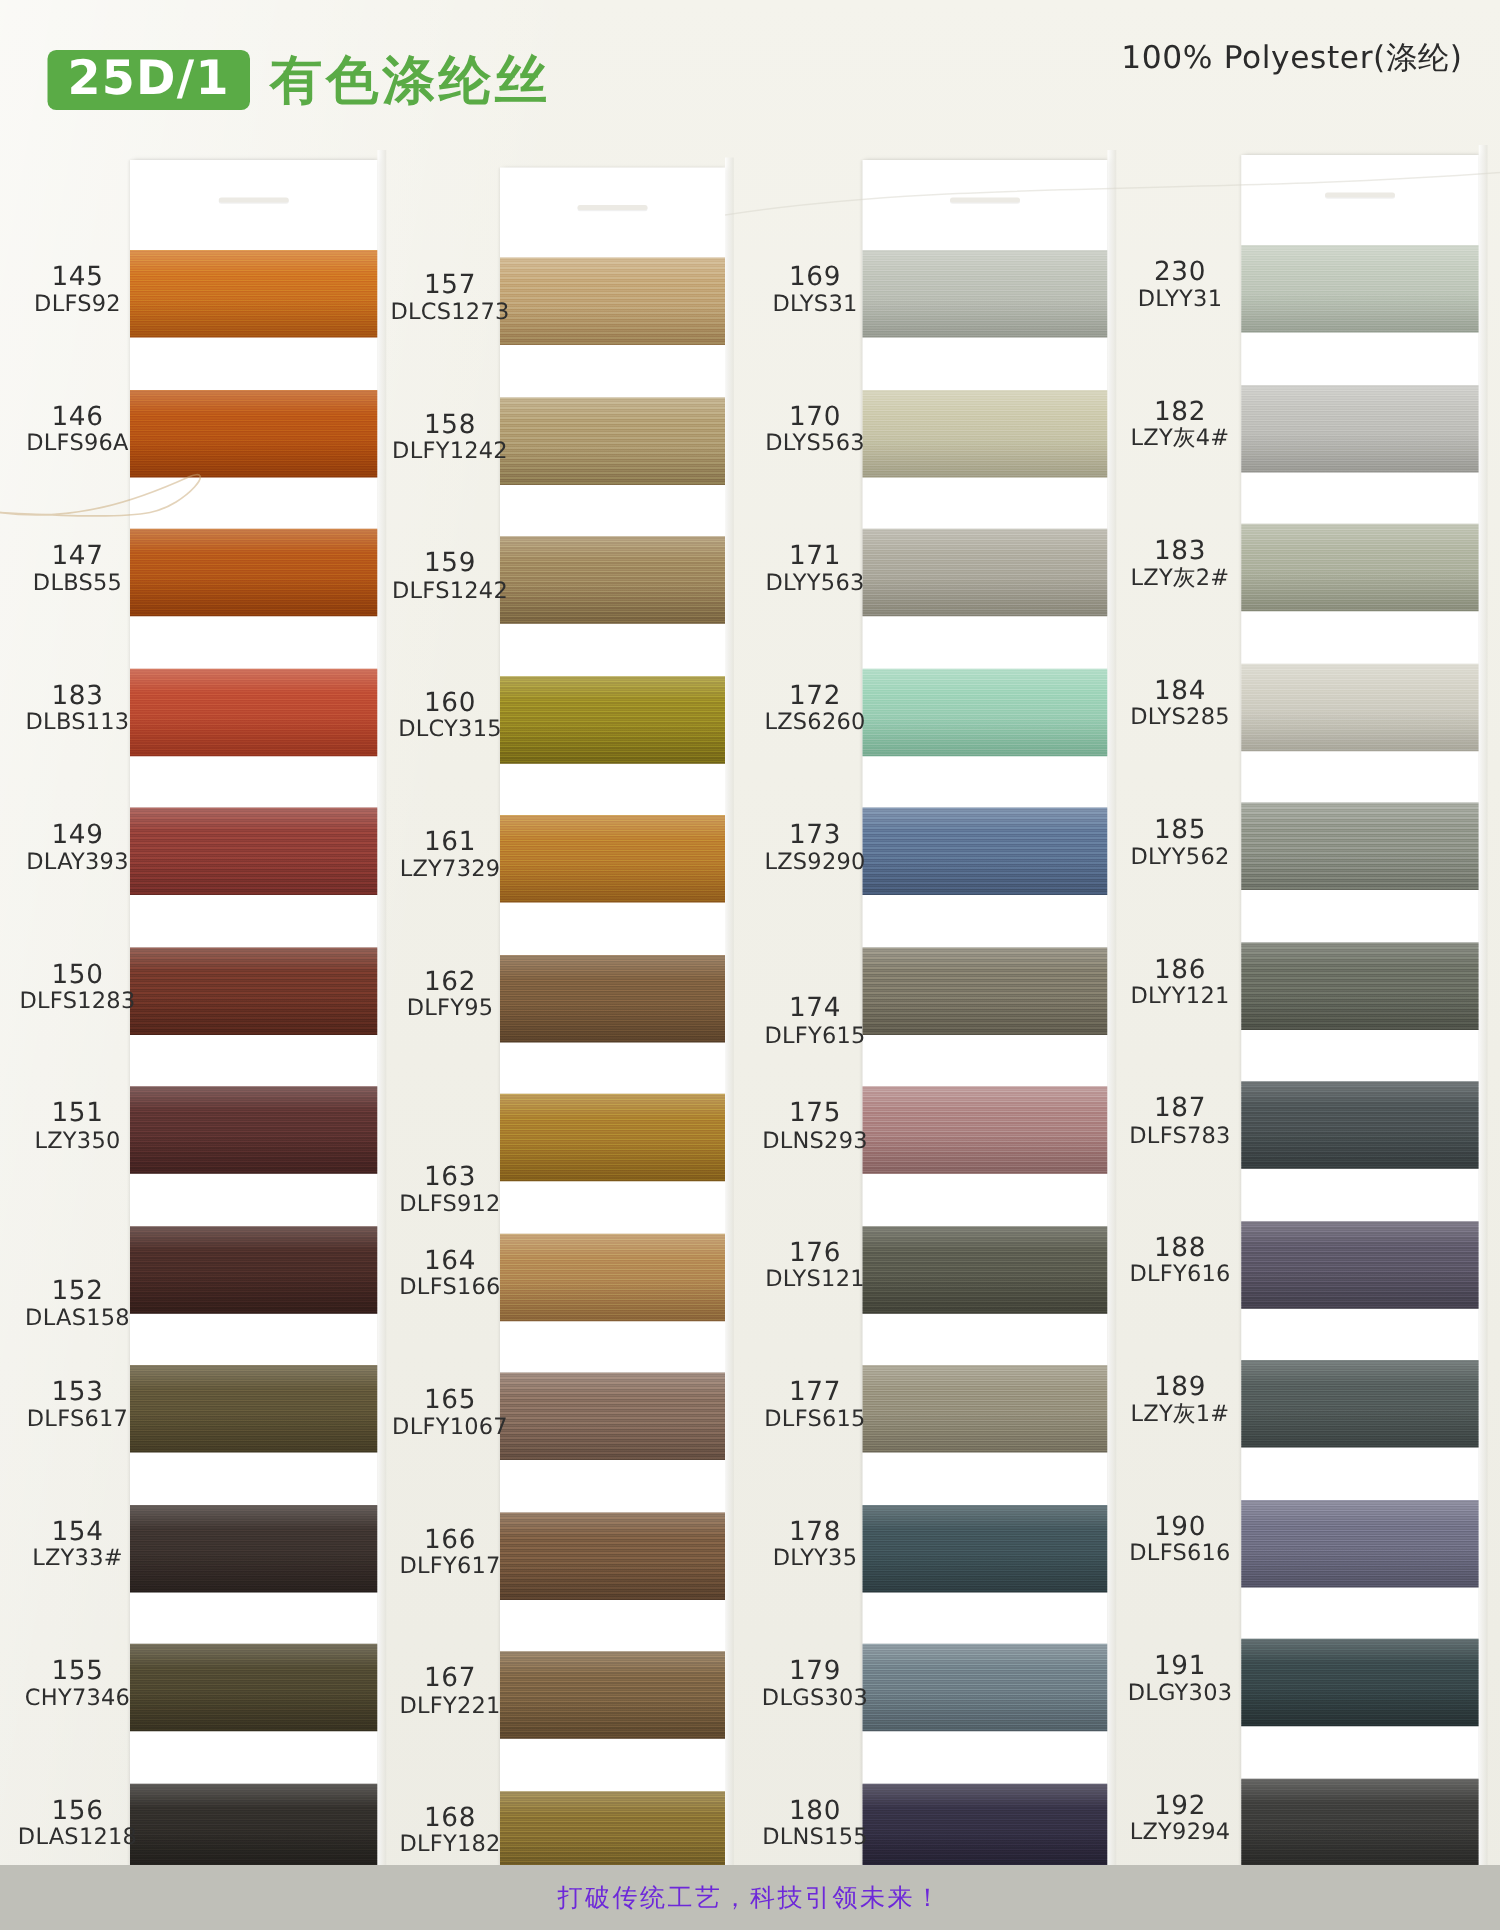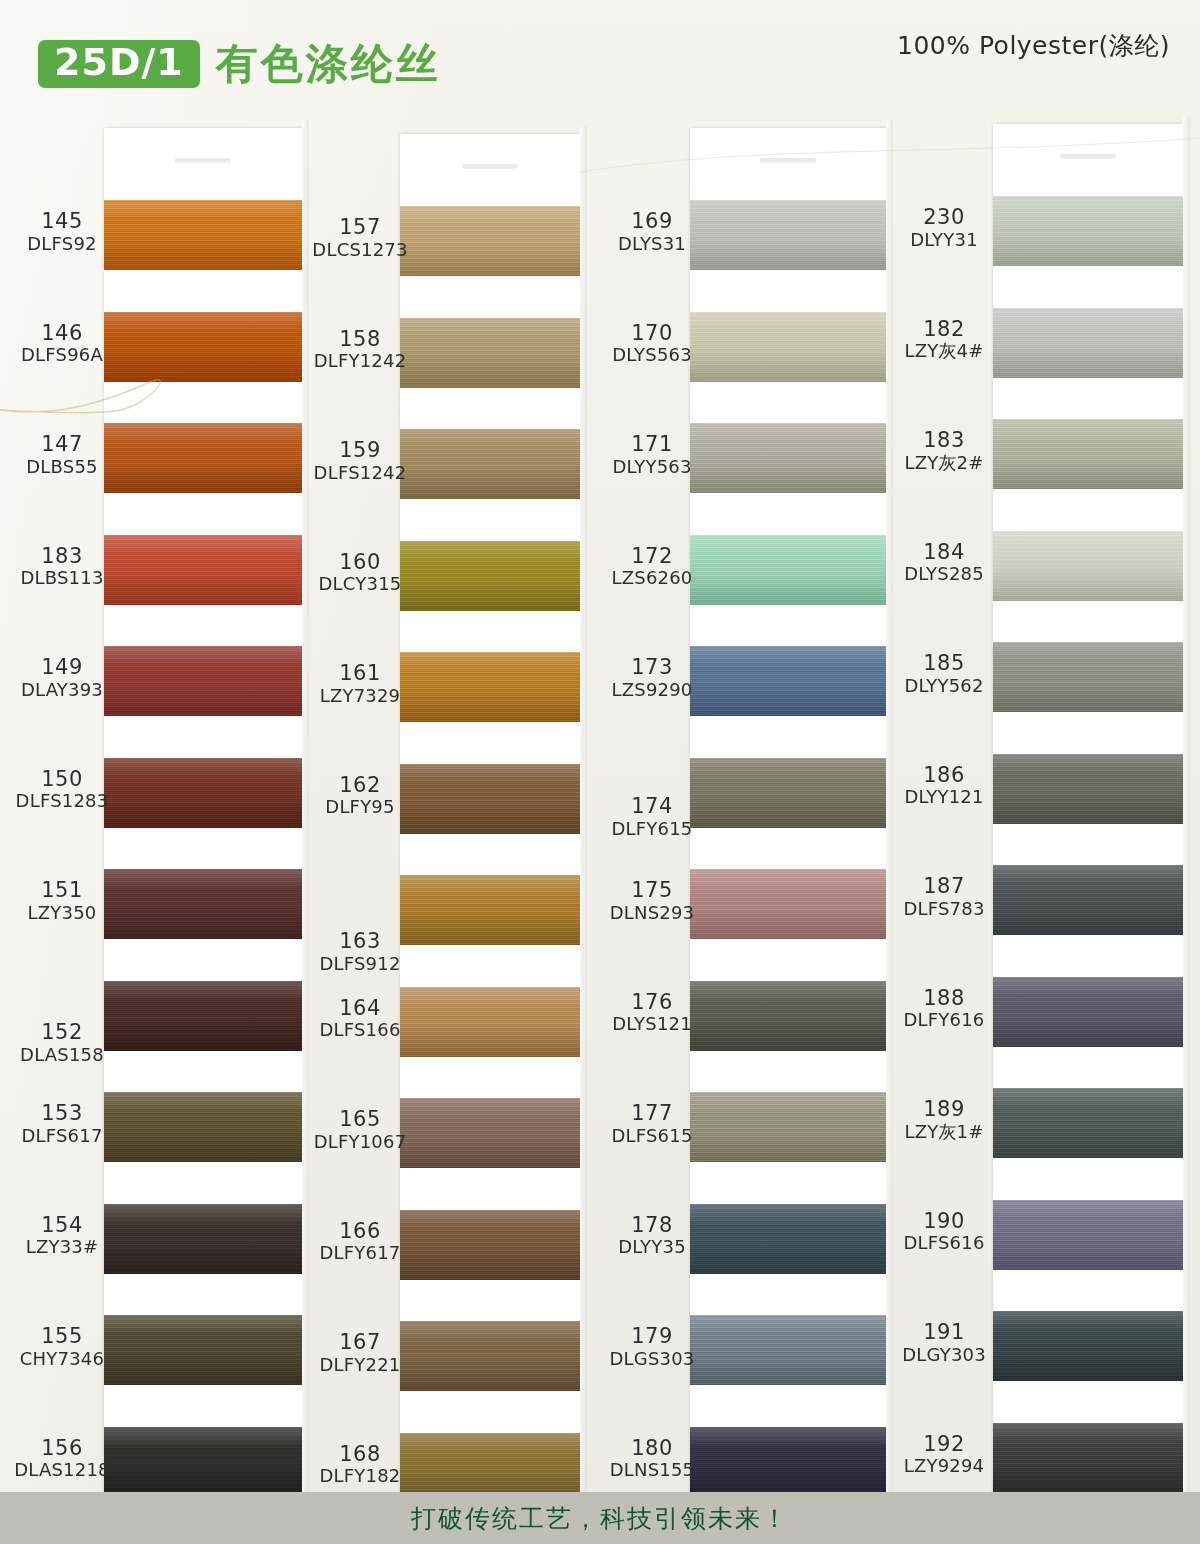--- a/index.html
+++ b/index.html
@@ -91,21 +91,21 @@
               rgba(0,0,0,.06) 72%, rgba(0,0,0,.12) 100%);
   }
 
   
   .footer{
     position:absolute;left:0;bottom:0;width:1200px;height:52px;
     background:#bfbfb8;
     display:flex;align-items:center;justify-content:center;
   }
   .footer-text{
-    color:#14532d;font-size:25px;letter-spacing:2px;
+    color:#6d28d9;font-size:20px;letter-spacing:2px;
     font-family:Liberation Sans, sans-serif;
   }
 </style>
 </head>
 <body>
 
 <div class="paper-bg"></div>
 
 <div class="header">
   <div class="title-wrap">

